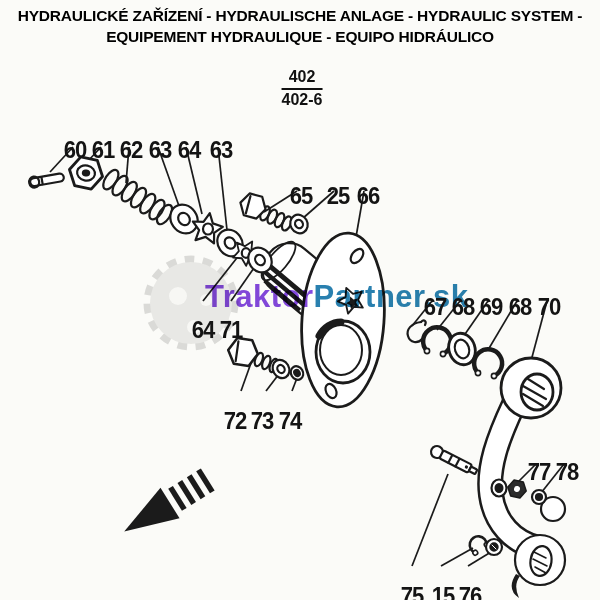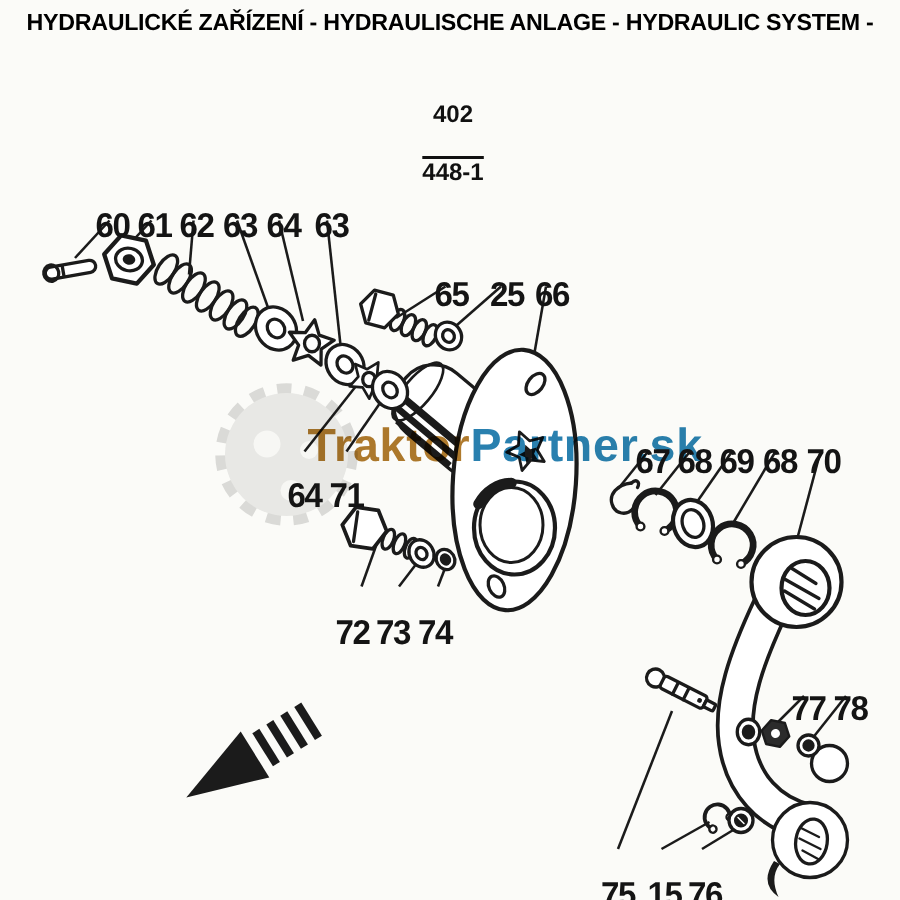--- a/index.html
+++ b/index.html
@@ -10,21 +10,21 @@
   }
   .title{
     position:absolute;top:5px;left:0;width:600px;text-align:center;
     font-weight:bold;font-size:15.5px;line-height:21px;color:#000;
     letter-spacing:-0.2px;
   }
   .figref{
     position:absolute;top:68px;left:302px;transform:translateX(-50%);
     text-align:center;font-weight:bold;font-size:16px;color:#111;
   }
-  .figref .num{border-bottom:2.5px solid #111;padding:0 7px 18px 7px;}
+  .figref .num{border-bottom:2.5px solid #111;padding:0 7px 2px 7px;}
   .figref .den{padding-top:1px;}
   svg.diagram{position:absolute;left:0;top:0;z-index:1;}
   .watermark-text{
     position:absolute;left:205px;top:281px;z-index:3;
     font-weight:bold;font-size:31px;letter-spacing:0.5px;line-height:1;
     mix-blend-mode:multiply;opacity:0.85;white-space:nowrap;
     pointer-events:none;
   }
   .labels{position:absolute;left:0;top:17px;width:600px;height:600px;z-index:4;pointer-events:none;}
   .part-num{
@@ -33,25 +33,26 @@
     letter-spacing:-1px;white-space:nowrap;
   }
 </style>
 </head>
 <body>
 
 <div class="page">
 
   <div class="title">
     <div>HYDRAULICKÉ ZAŘÍZENÍ - HYDRAULISCHE ANLAGE - HYDRAULIC SYSTEM -</div>
+    <div>EQUIPEMENT HYDRAULIQUE - EQUIPO HIDRÁULICO</div>
   </div>
 
   <div class="figref">
     <div class="num">402</div>
-    <div class="den">448-1</div>
+    <div class="den">402-6</div>
   </div>
 
   <svg class="diagram" width="600" height="600" viewBox="0 0 600 600">
     <defs>
       <path id="star" d="M209.8 213.2 L212.8 223.4 L222.8 226.8 L214.1 232.8 L214 243.4 L205.6 236.9 L195.5 240.1 L199.1 230.1 L192.9 221.5 L203.5 221.8 Z"></path>
       <path id="hex" d="M13 0 L6.5 11.3 L-6.5 11.3 L-13 0 L-6.5 -11.3 L6.5 -11.3 Z"></path>
     </defs>
 
     <g opacity="0.9">
       <circle cx="191" cy="303" r="41" fill="none" stroke="#d7d7d4" stroke-width="13" stroke-dasharray="9 8"></circle>
@@ -269,21 +270,21 @@
         <polygon points="116,503 170,485 170,521"></polygon>
         <rect x="176" y="490" width="5.5" height="26"></rect>
         <rect x="187" y="490" width="5.5" height="26"></rect>
         <rect x="198" y="490" width="5.5" height="26"></rect>
         <rect x="209" y="490" width="5.5" height="26"></rect>
       </g>
     </g>
   </svg>
 
   <div class="watermark-text">
-    <span class="wm-red" style="color: #a16207;">Traktor</span><span class="wm-gray" style="color: #0369a1;">Partner.sk</span>
+    <span class="wm-red" style="color: #6d28d9;">Traktor</span><span class="wm-gray" style="color: #0369a1;">Partner.sk</span>
   </div>
 
   <div class="labels">
       <span class="part-num" style="left: 75px; top: 122px;">60</span>
       <span class="part-num" style="left: 103px; top: 122px;">61</span>
       <span class="part-num" style="left: 131px; top: 122px;">62</span>
       <span class="part-num" style="left: 160px; top: 122px;">63</span>
       <span class="part-num" style="left: 189px; top: 122px;">64</span>
       <span class="part-num" style="left: 221px; top: 122px;">63</span>
       <span class="part-num" style="left: 301px; top: 168px;">65</span>

